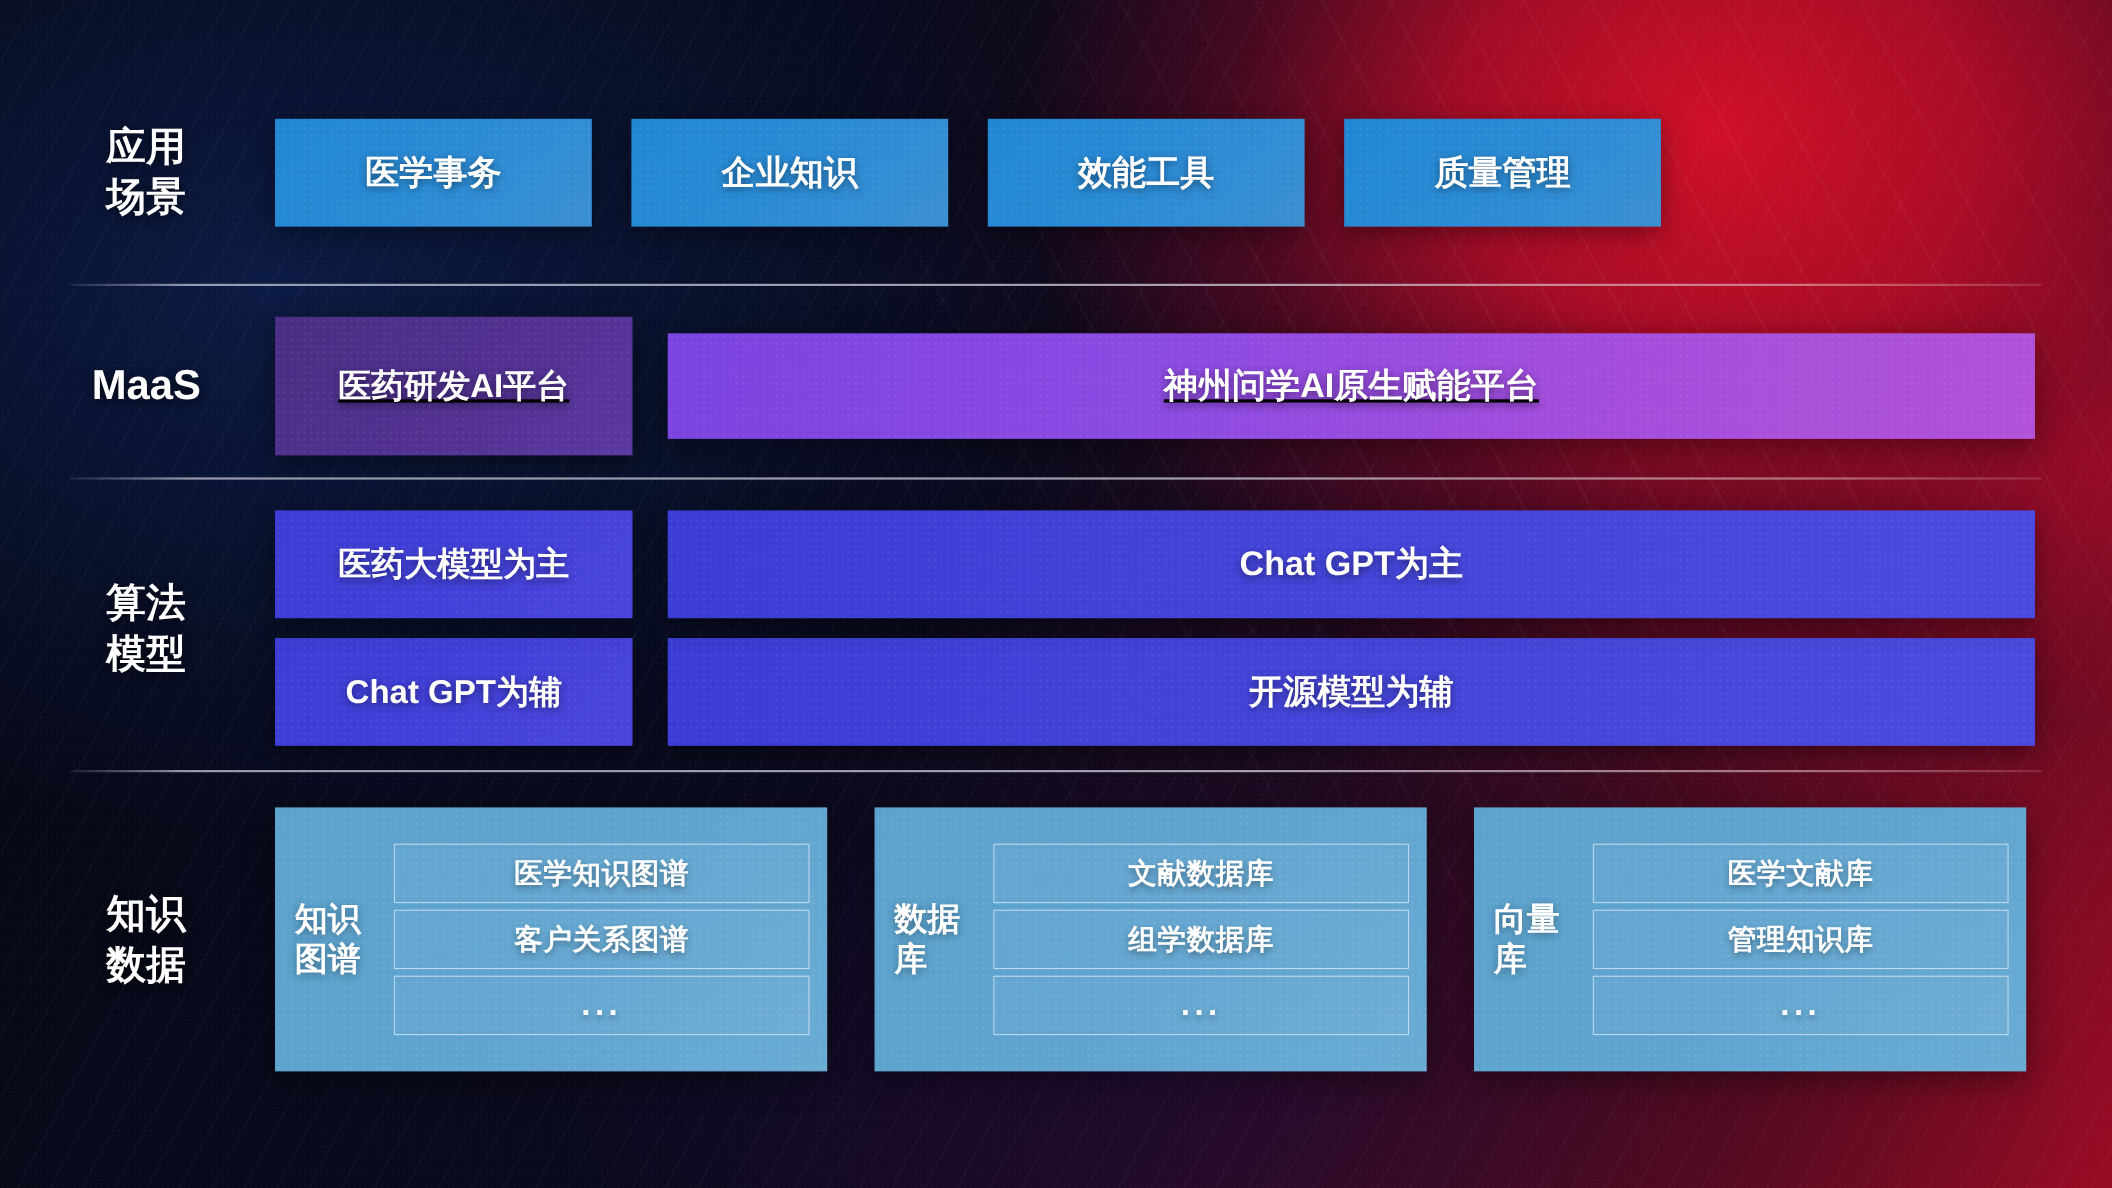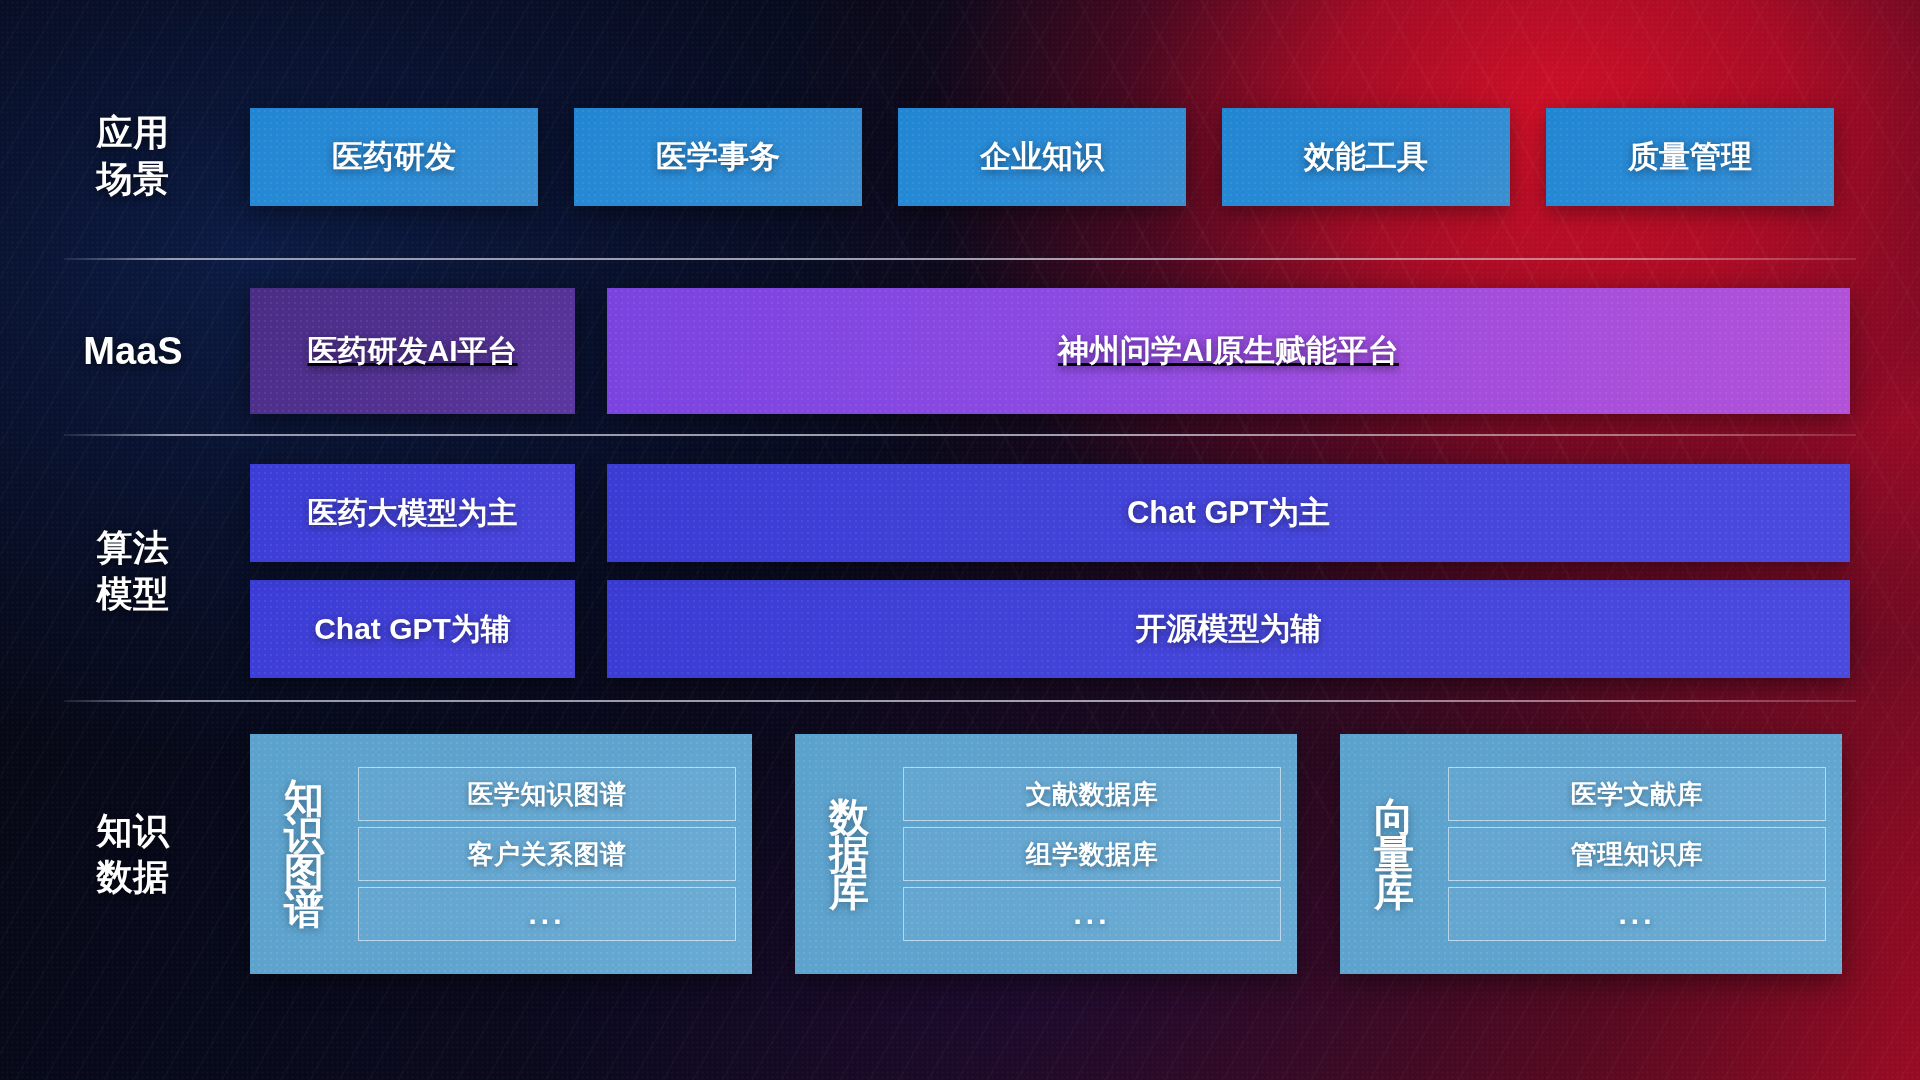--- a/index.html
+++ b/index.html
@@ -120,21 +120,21 @@
   .maas-left {
     width: 325px;
     height: 126px;
     margin-right: 32px;
     font-size: 30px;
     background: linear-gradient(135deg, #4a2d85 0%, #523191 55%, #5b38a0 100%);
     box-shadow: 0 6px 22px rgba(0,0,0,.45);
   }
   .maas-right {
     width: 1243px;
-    height: 126px;
+    height: 96px;
     font-size: 31px;
     background: linear-gradient(100deg, #7a43e0 0%, #8b4ae2 35%, #a34ddc 68%, #b152d8 100%);
     box-shadow: 0 6px 26px rgba(0,0,0,.40);
   }
 
   
   #row-algo1 { top: 464px; left: 250px; }
   #row-algo2 { top: 580px; left: 250px; }
   .algo-left {
     width: 325px;
@@ -171,24 +171,23 @@
     content: "";
     position: absolute;
     inset: 0;
     background-image: radial-gradient(rgba(255,255,255,0.09) 1px, rgba(0,0,0,0) 1.1px);
     background-size: 6px 6px;
     pointer-events: none;
   }
   .know-title {
     width: 72px;
     flex: 0 0 72px;
-    text-align: center;
     color: #fff;
     font-weight: 700;
-    font-size: 40px;
+    font-size: 30px;
     line-height: 37px;
     text-shadow: 0 2px 8px rgba(0,0,0,.35);
     word-break: break-all;
     z-index: 2;
   }
   .know-items {
     flex: 1;
     display: flex;
     flex-direction: column;
     justify-content: center;
@@ -217,23 +216,20 @@
 <div id="stage">
   <div id="streaks"></div>
   <div id="streaks2"></div>
   <div id="dots"></div>
 
   <div class="rowlabel" style="top:106px;height:100px;display:flex;align-items:center;justify-content:center;">应用
 场景</div>
 
   <div class="row" id="row-apps">
     <div class="box app-box">
-      <span style="position:relative;z-index:2">医药研发</span>
-    </div>
-    <div class="box app-box">
       <span style="position:relative;z-index:2">医学事务</span>
     </div>
     <div class="box app-box">
       <span style="position:relative;z-index:2">企业知识</span>
     </div>
     <div class="box app-box">
       <span style="position:relative;z-index:2">效能工具</span>
     </div>
     <div class="box app-box">
       <span style="position:relative;z-index:2">质量管理</span>

